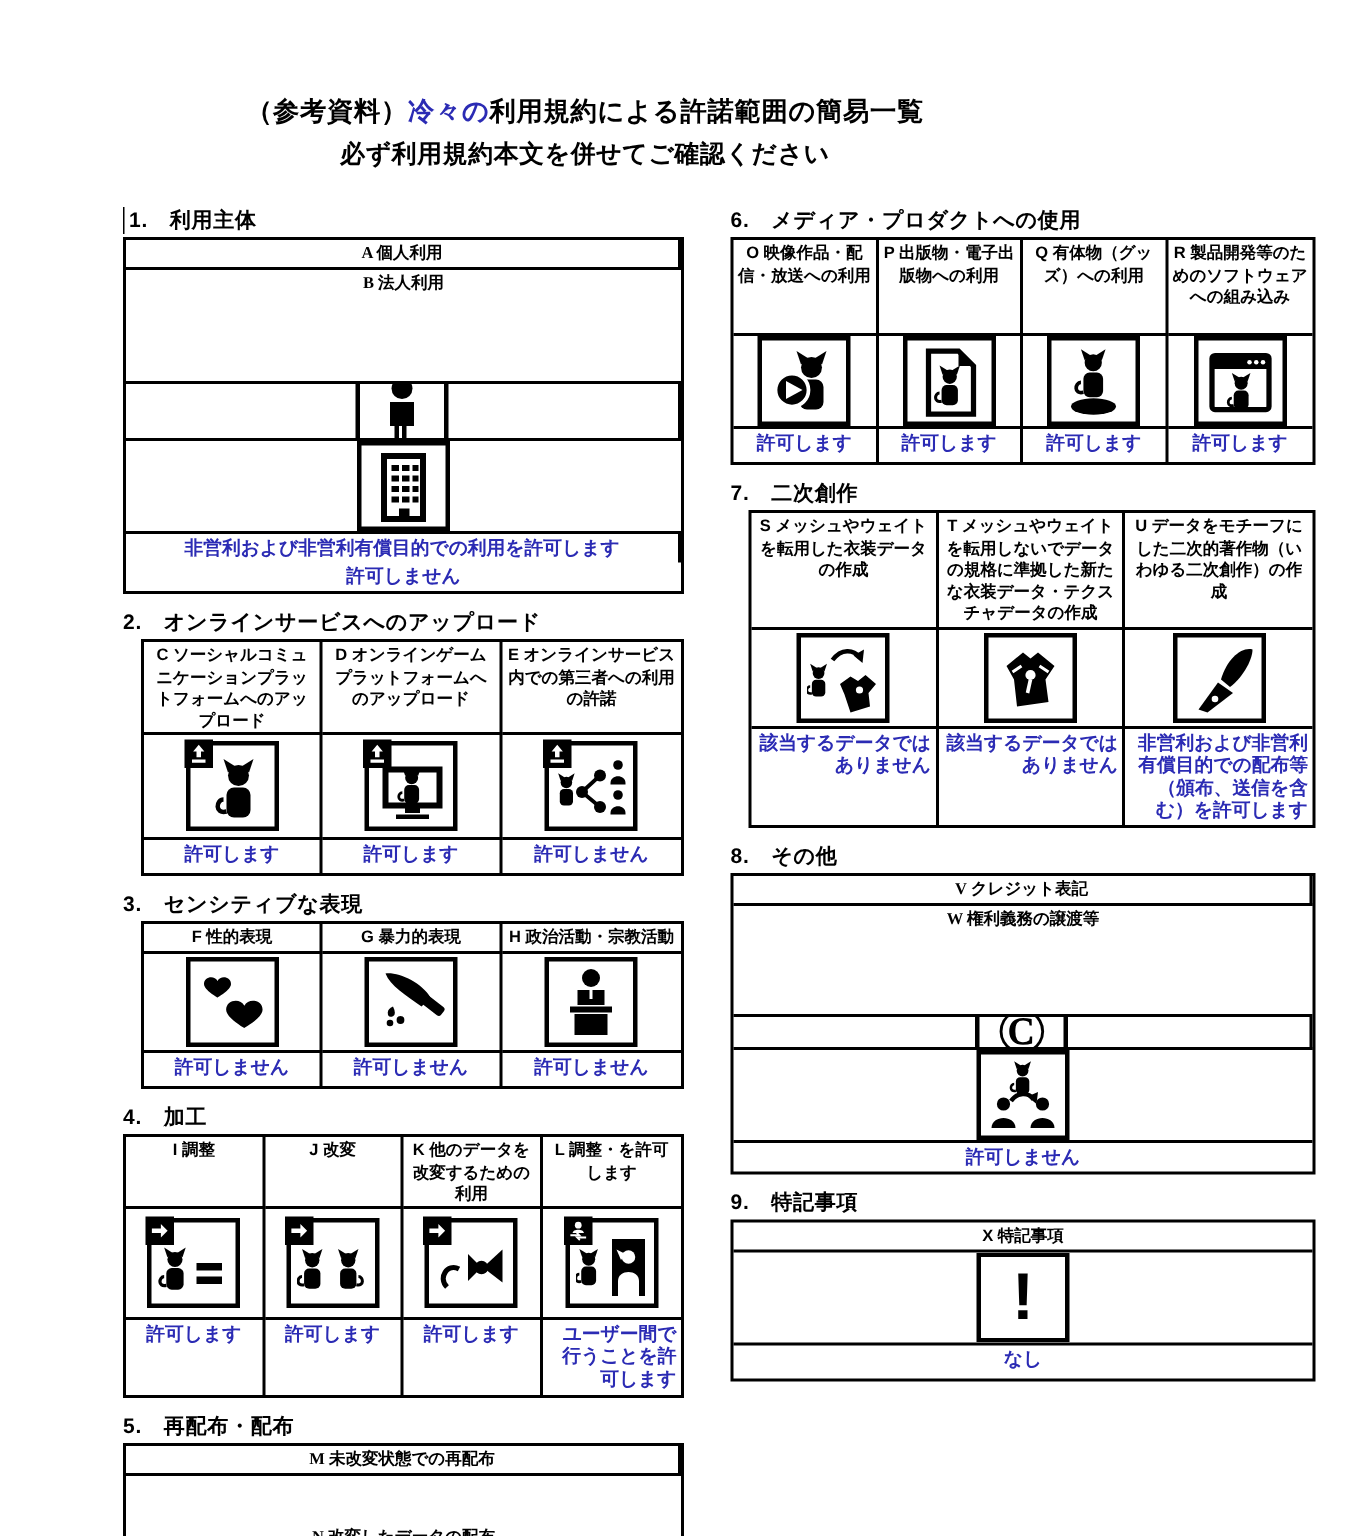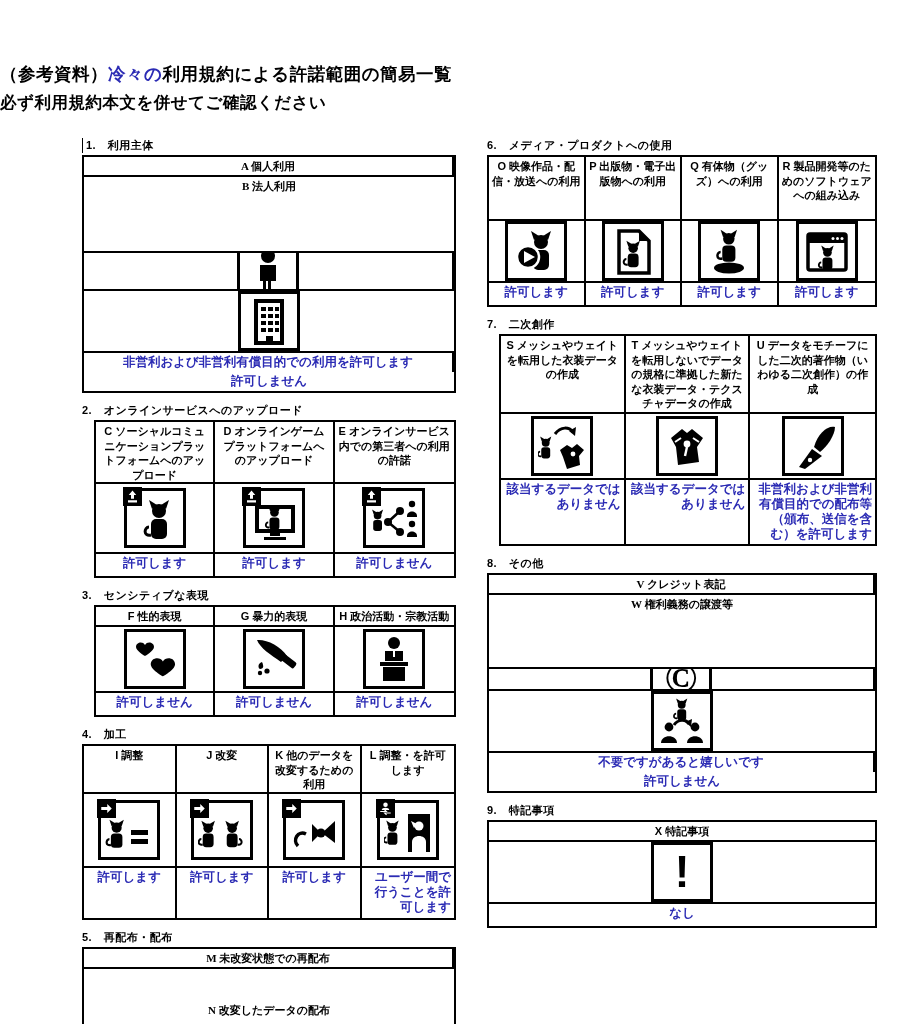--- a/index.html
+++ b/index.html
@@ -1,28 +1,28 @@
 <!DOCTYPE html>
 <html><head>
 <meta charset="utf-8">
 <style>
   html,body{margin:0;padding:0;}
   body{
     width:900px;height:1024px;background:#ffffff;position:relative;overflow:hidden;
     font-family:"Liberation Sans","DejaVu Sans",sans-serif;font-weight:700;color:#000;
   }
-  .title-wrap{position:absolute;top:62px;left:0;width:780px;text-align:left;}
+  .title-wrap{position:absolute;top:62px;left:0;width:780px;text-align:center;}
   .title-line1{font-size:17.5px;letter-spacing:.5px;}
   .title-line2{font-size:16.5px;margin-top:6px;letter-spacing:.5px;}
   .accent{color:#2b2bb4;}
   .col{position:absolute;top:138px;}
   .col-left{left:82px;width:374px;}
   .col-right{left:487px;width:390px;}
   .section{margin-bottom:10px;}
-  .sec-h{font-size:11px;margin-bottom:2px;letter-spacing:.5px;}
+  .sec-h{font-size:14px;margin-bottom:2px;letter-spacing:.5px;}
   .sec-h.first{border-left:1.5px solid #000;padding-left:3px;}
   .tbl{border:2px solid #000;display:grid;background:#fff;}
   .c1{grid-template-columns:1fr;}
   .c2{grid-template-columns:1fr;font-family:Liberation Serif, serif;}
   .c3{grid-template-columns:1fr 1fr 1fr;margin-left:12px;}
   .c4{grid-template-columns:1fr 1fr 1fr 1fr;}
   .t1{grid-template-rows:20px 76px 38px;}
   .t2{grid-template-rows:62px 70px 22px;}
   .t3{grid-template-rows:20px 66px 22px;}
   .t4{grid-template-rows:48px 74px 50px;}
@@ -522,21 +522,20 @@
             </g>
             <path d="M16 28 C20 22 28 22 31 27" fill="none" stroke="#000" stroke-width="3"></path>
             <polygon points="33,30 34,22 27,25"></polygon>
             <circle cx="11" cy="30" r="4.4"></circle>
               <path d="M3 46c0-9 16-9 16 0z"></path>
             <circle cx="37" cy="30" r="4.4"></circle>
               <path d="M29 46c0-9 16-9 16 0z"></path>
           </svg>
         </div>
       </div>
-      <div class="rc">不要ですがあると嬉しいです</div>
       <div class="rc lst">許可しません</div>
     </div>
   </div>
 
   <div class="section">
     <div class="sec-h">9.　特記事項</div>
     <div class="tbl c1 t9">
       <div class="hc lst">X 特記事項</div>
       <div class="ic lst">
         <div class="frame">

